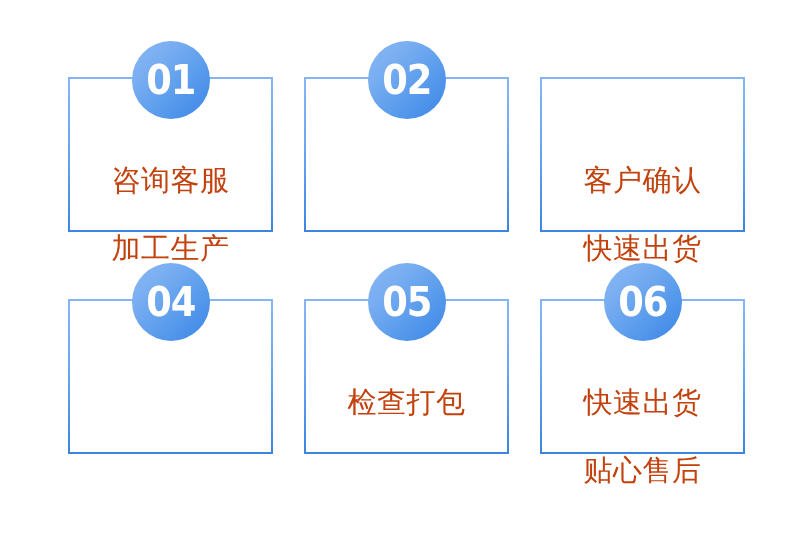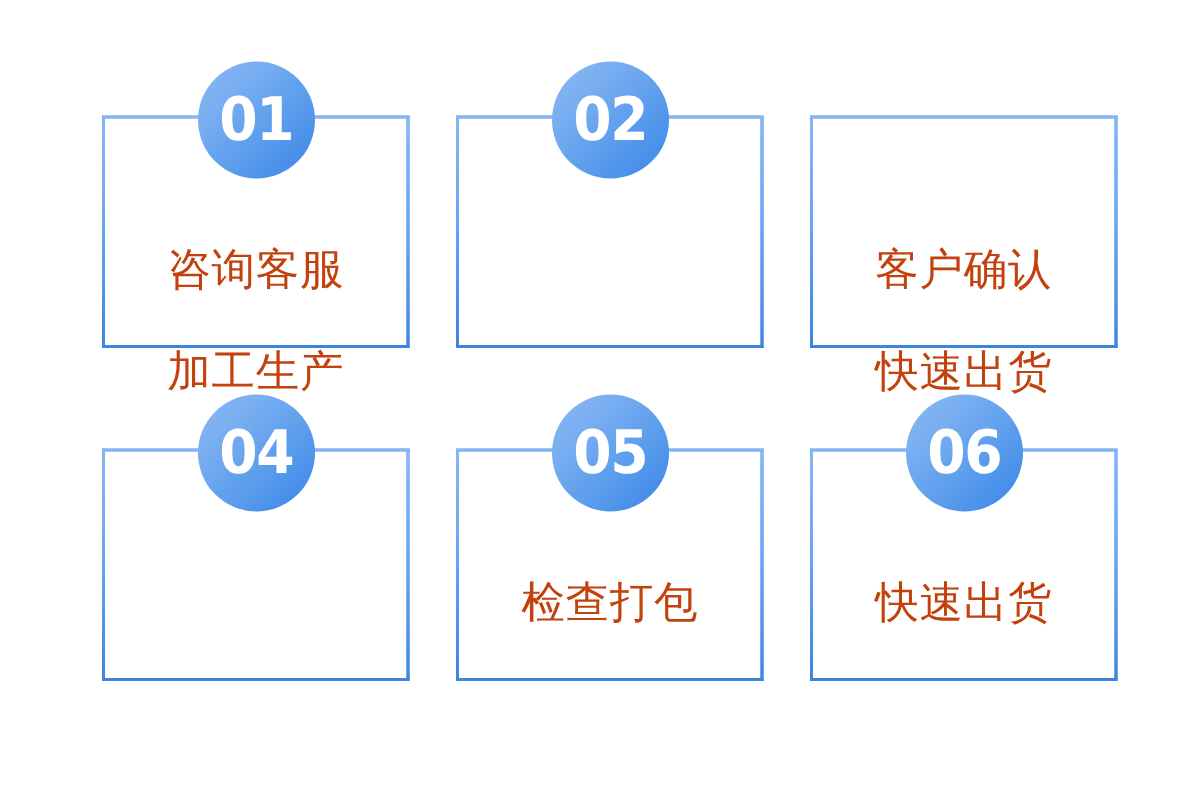--- a/index.html
+++ b/index.html
@@ -163,17 +163,18 @@
       </div>
     </div>
 
     <div class="step-card">
       <div class="step-box"></div>
       <div class="step-badge">
         <span class="step-number">06</span>
       </div>
       <div class="step-text">
         <span class="line">快速出货</span>
+        <span class="line">贴心售后</span>
       </div>
     </div>
 
   </div>
 </div>
 
 </body></html>

